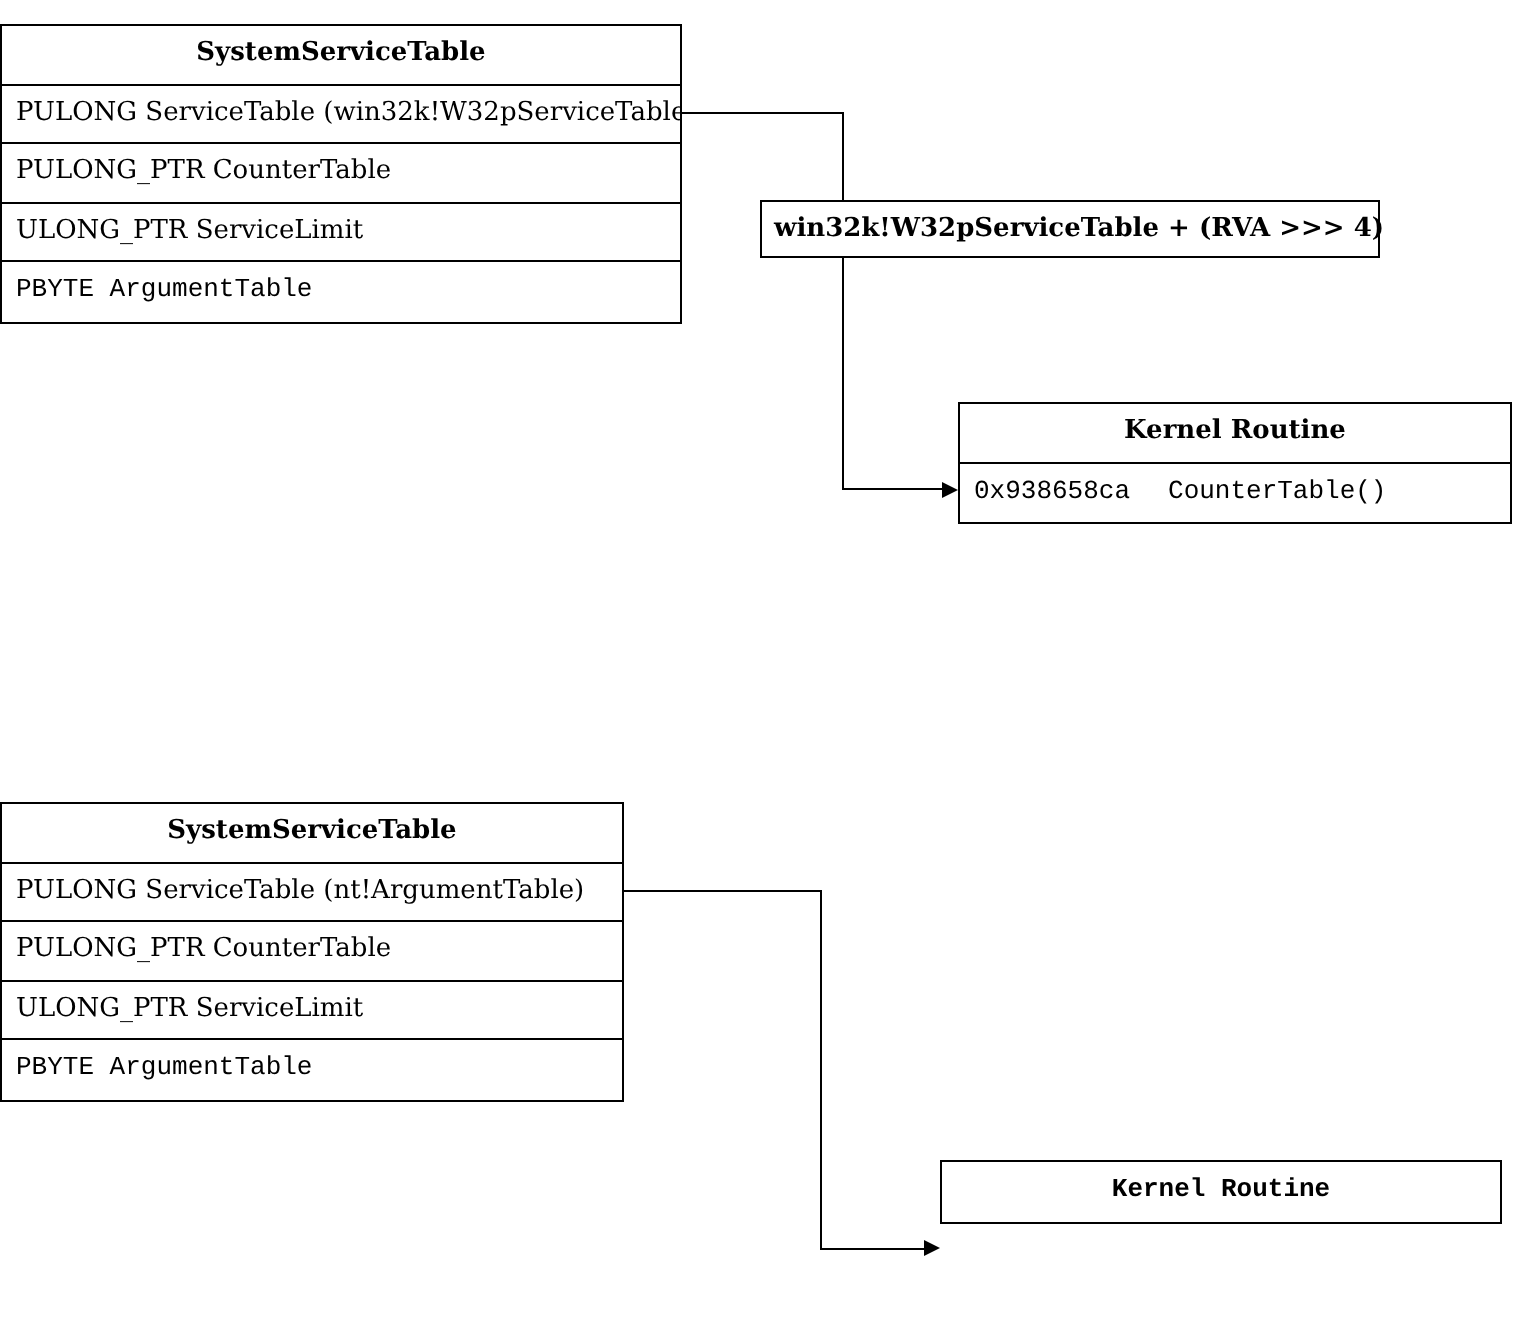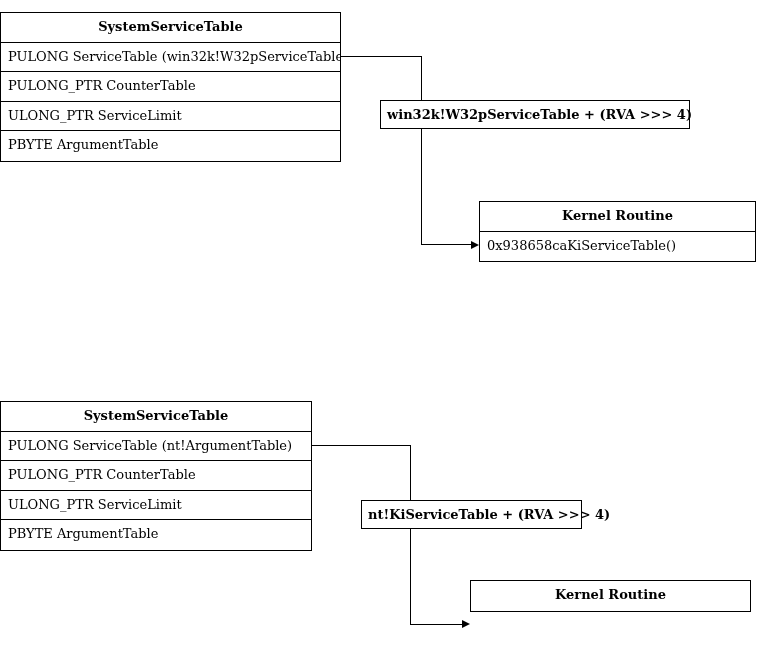--- a/index.html
+++ b/index.html
@@ -22,26 +22,26 @@
   
   .box{
     position:absolute;background:#fff;border:1px solid #000;
     box-sizing:border-box;
   }
   .row{
     height:29.6px;line-height:28.6px;
     border-bottom:1px solid #000;box-sizing:border-box;
     padding-left:7px;white-space:nowrap;overflow:hidden;
   }
-  .row:last-child{border-bottom:none;}
+  .row:last-child{border-bottom:none;font-family:Liberation Mono, monospace;}
   .row.title{
     text-align:center;font-weight:bold;padding-left:0;
   }
   .kernel .row{height:29.5px;line-height:28.5px;}
-  .kernel .krow .addr{text-align:right;}
+  .kernel .krow .addr{margin-right:19px;text-align:right;}
   .pointer{
     height:29px;line-height:27px;padding-left:6px;white-space:nowrap;font-weight:bold;
   }
 </style>
 </head>
 <body>
 
 <div class="canvas">
 
   <div class="line h" style="left:341px;top:56px;width:80px;"></div>
@@ -55,36 +55,35 @@
     <div class="row">PULONG_PTR CounterTable</div>
     <div class="row">ULONG_PTR ServiceLimit</div>
     <div class="row">PBYTE ArgumentTable</div>
   </div>
 
   <div class="box pointer" style="left:380px;top:100px;width:310px;">win32k!W32pServiceTable + (RVA &gt;&gt;&gt; 4)</div>
 
   <div class="box kernel" style="left:479px;top:201px;width:277px;">
     <div class="row title">Kernel Routine</div>
     <div class="row krow">
-      <span class="addr">0x938658ca</span><span>KiServiceTable()</span>
+      <span class="addr">0x938658ca</span><span>CounterTable()</span>
     </div>
   </div>
 
   <div class="line h" style="left:312px;top:445px;width:98px;"></div>
   <div class="line v" style="left:410px;top:445px;height:179px;"></div>
   <div class="line h" style="left:410px;top:624px;width:52px;"></div>
   <div class="arrowhead" style="left:462px;top:620px;"></div>
 
   <div class="box" style="left:0px;top:401px;width:312px;">
     <div class="row title">SystemServiceTable</div>
     <div class="row">PULONG ServiceTable (nt!ArgumentTable)</div>
     <div class="row">PULONG_PTR CounterTable</div>
     <div class="row">ULONG_PTR ServiceLimit</div>
     <div class="row">PBYTE ArgumentTable</div>
   </div>
 
-  <div class="box pointer" style="left:361px;top:500px;width:221px;">nt!KiServiceTable + (RVA &gt;&gt;&gt; 4)</div>
 
   <div class="box kernel" style="left:470px;top:580px;width:281px;">
     <div class="row title">Kernel Routine</div>
   </div>
 
 </div>
 
 </body></html>

